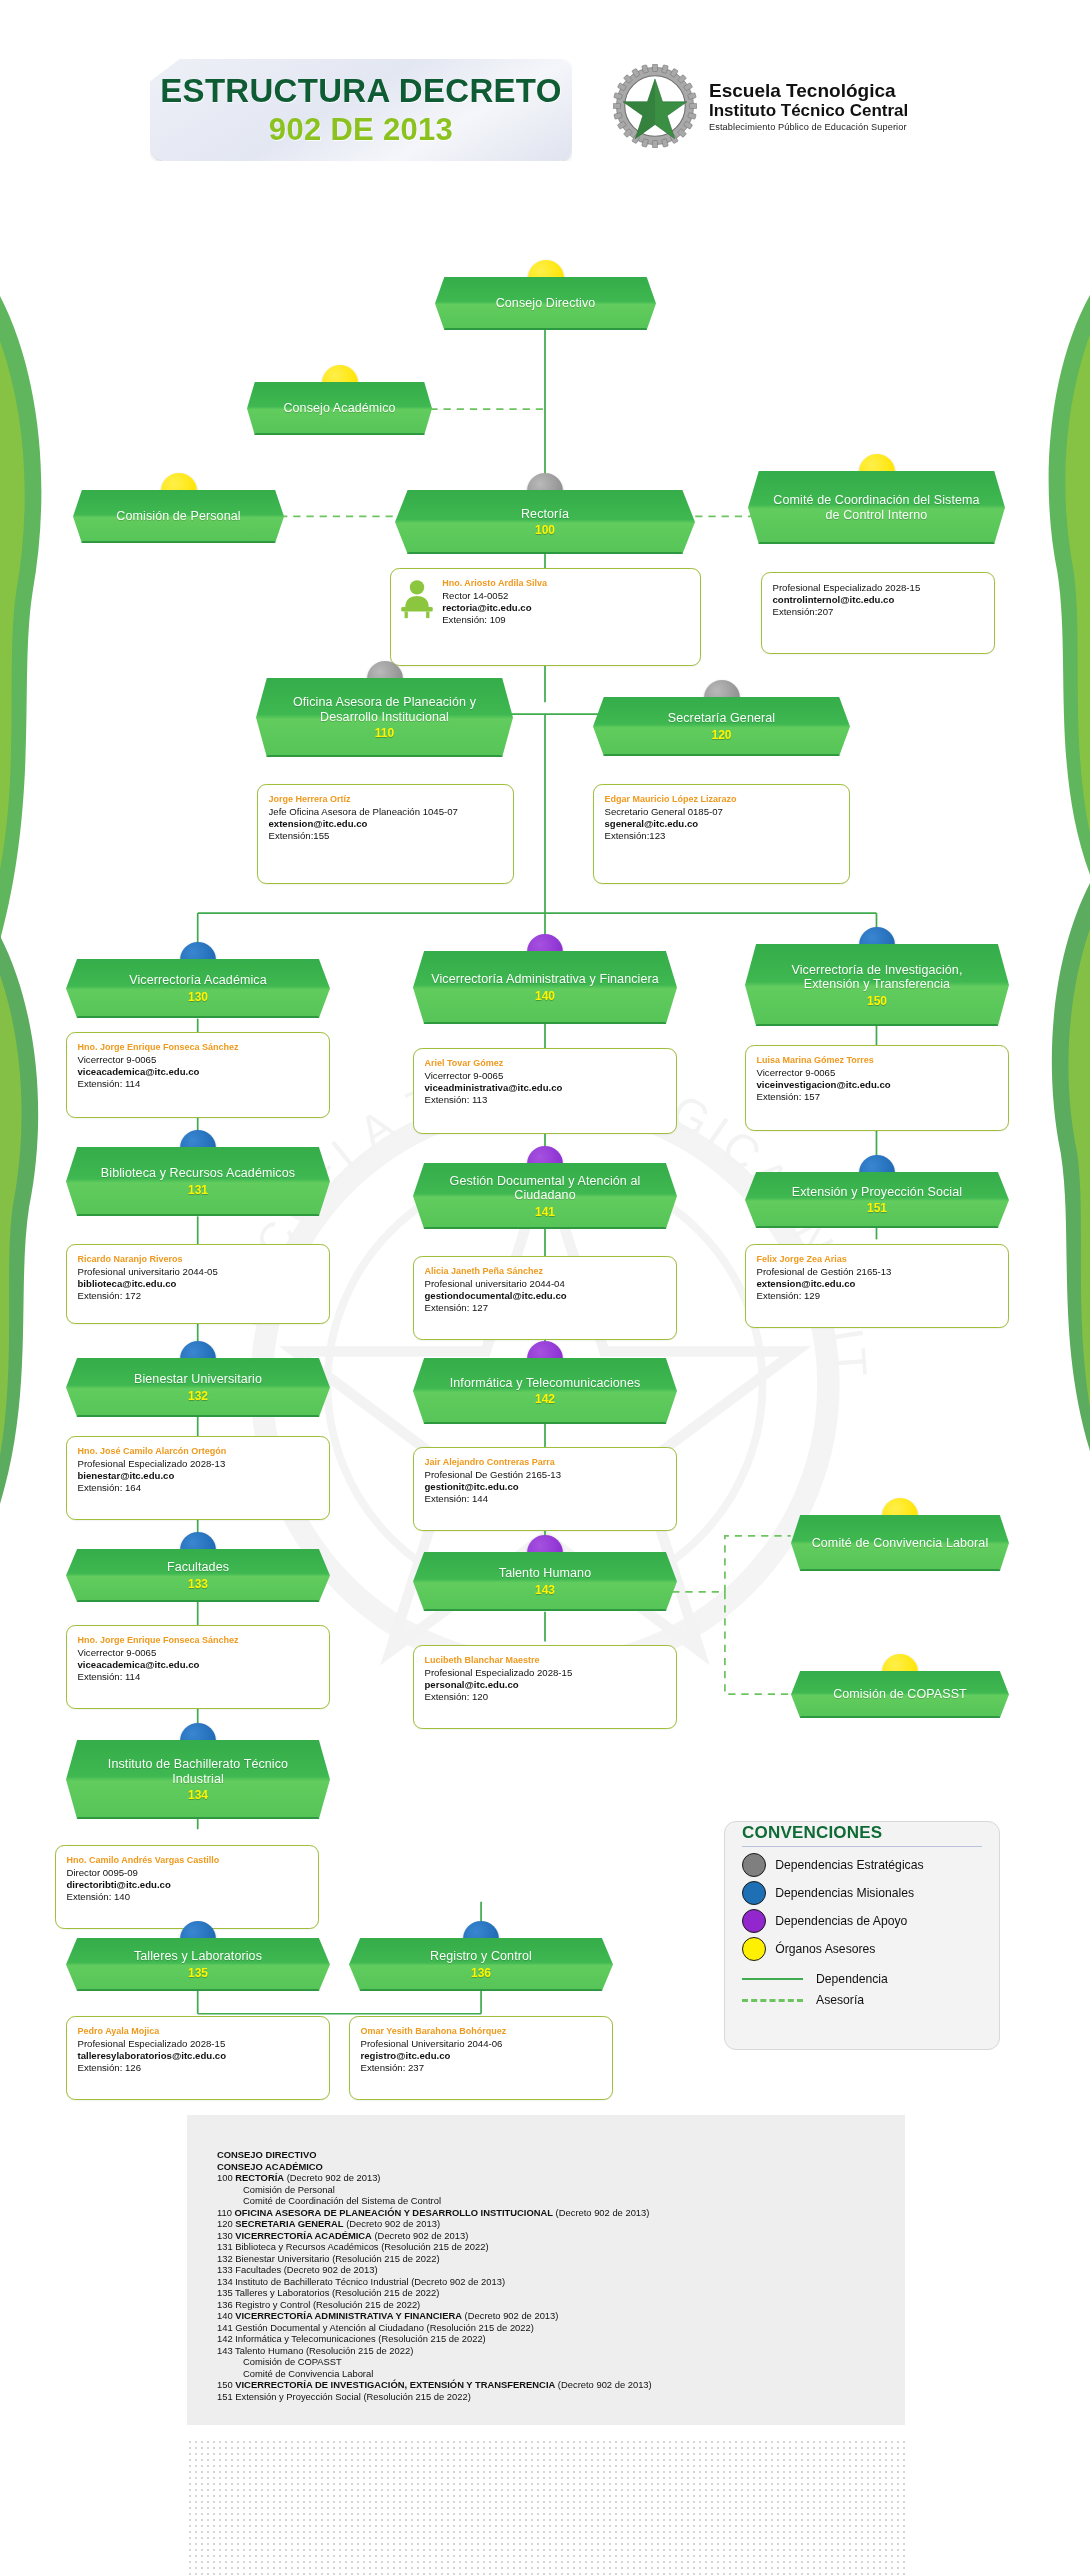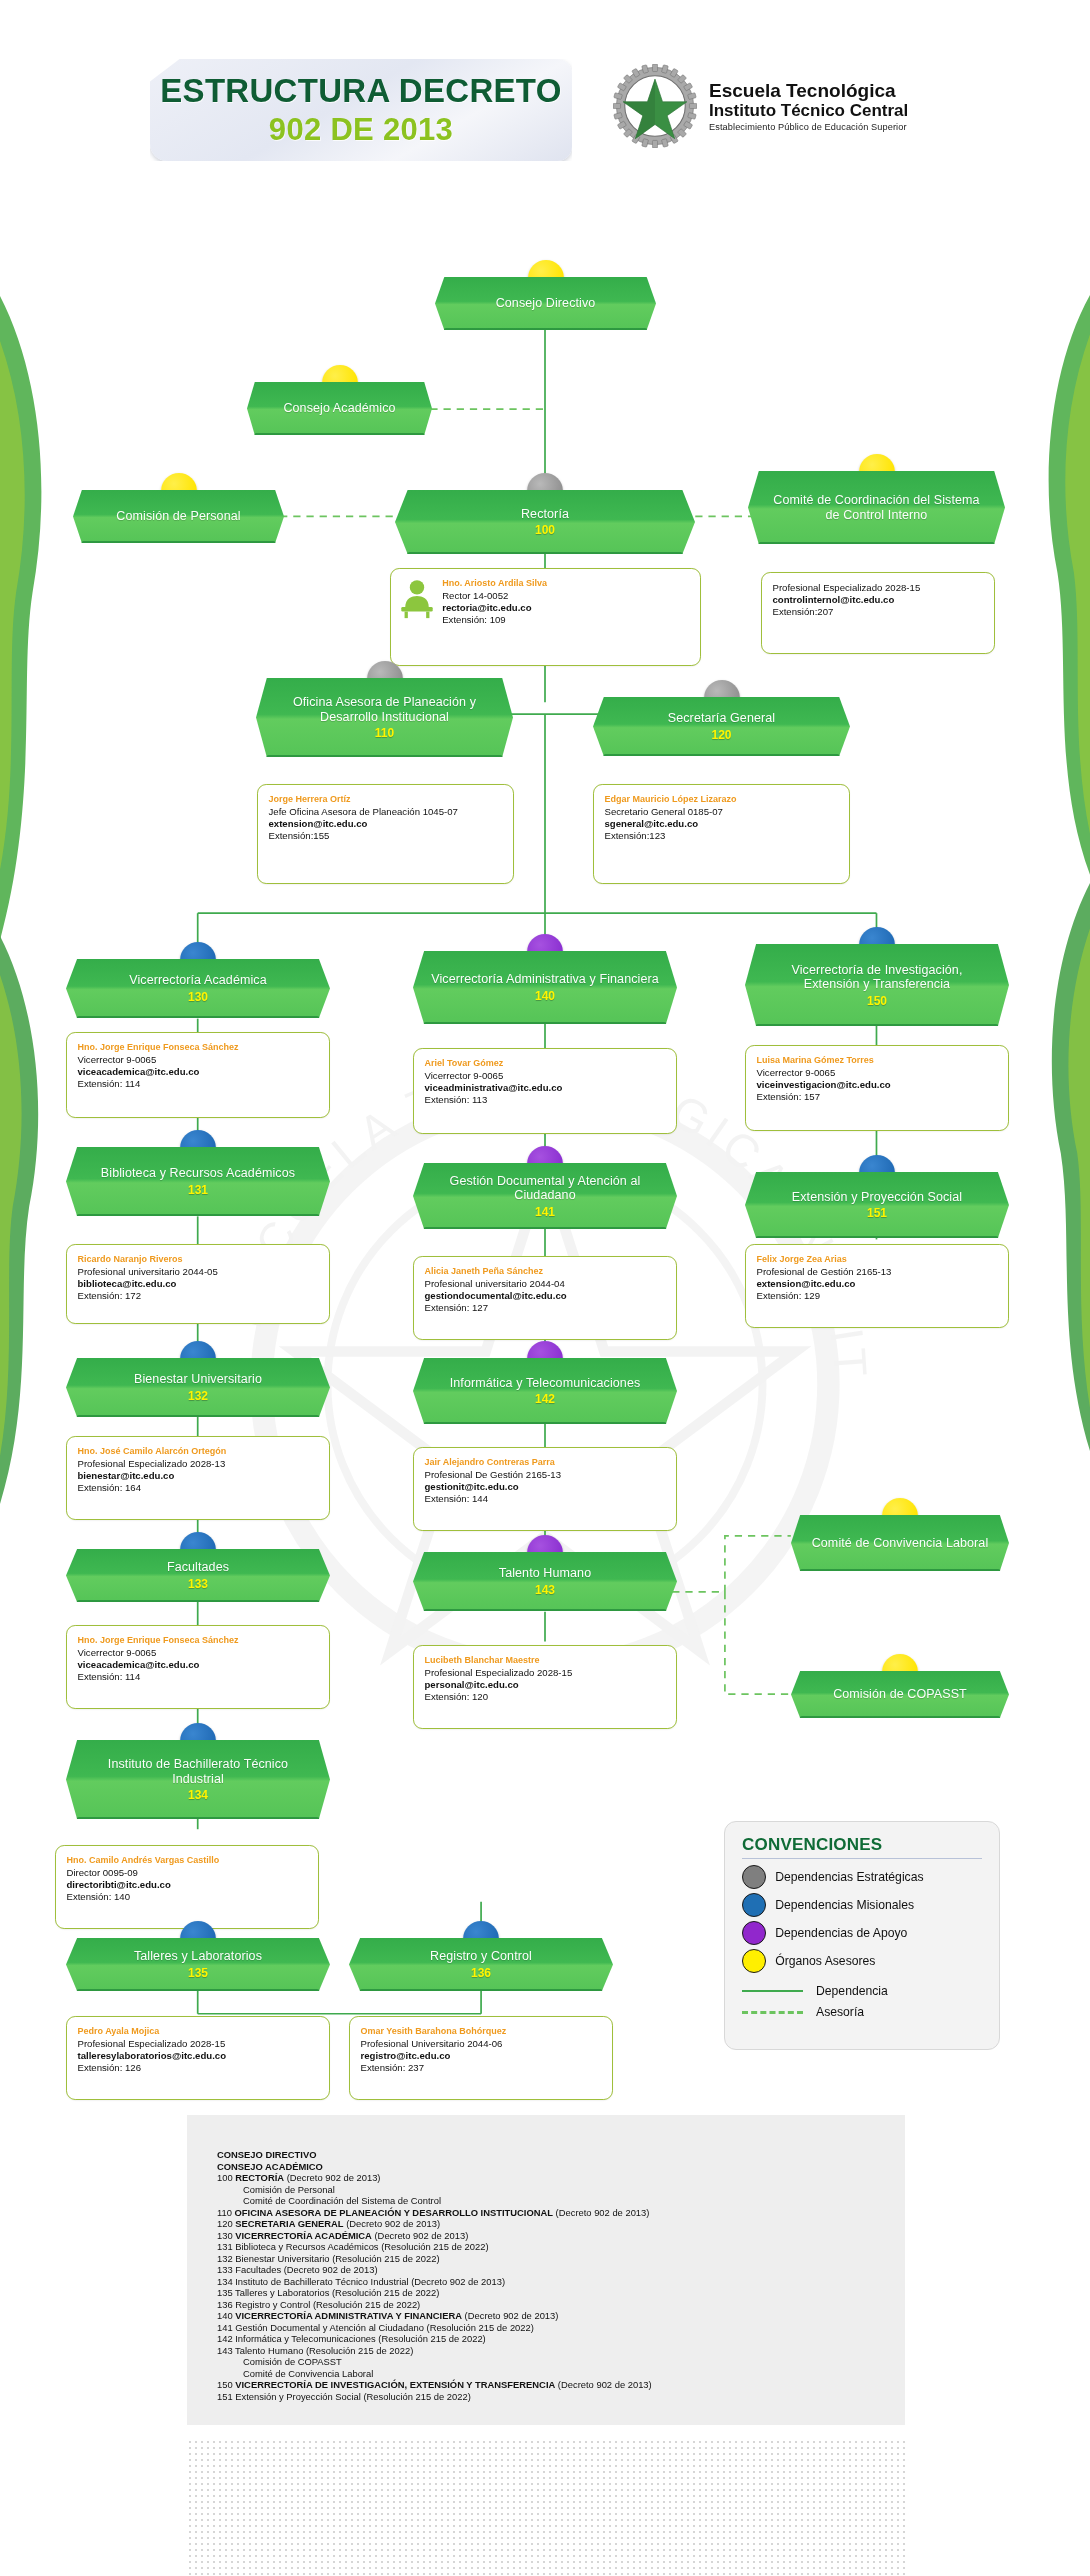--- a/index.html
+++ b/index.html
@@ -126,21 +126,21 @@
   }
   .card .c-role  { color: #111; font-size: 9.6px; line-height: 1.28; }
   .card .c-mail  { color: #111; font-size: 9.6px; font-weight: bold; line-height: 1.3; }
   .card .c-ext   { color: #111; font-size: 9.6px; line-height: 1.3; }
 
   
   .legend {
     position: absolute; left: 724px; top: 1821px;
     width: 276px; height: 229px;
     background: #f3f3f3; border: 1px solid #d8d8d8;
-    border-radius: 12px; padding: 13px 17px; z-index: 6;
+    border-radius: 12px; padding: 1px 17px; z-index: 6;
   }
   .legend h3 {
     color: #0f6b36; font-size: 17px; font-weight: bold;
     letter-spacing: 0.2px; margin-bottom: 2.6px;
   }
   .legend .rule { height: 1.3px; background: #b8c2d8; margin: 1.3px 0 6.6px 0; }
   .legend-row { display: flex; align-items: center; gap: 9.2px; margin: 4px 0; }
   .legend-dot {
     width: 24px; height: 24px; border-radius: 50%;
     border: 1.2px solid #1a1a1a; flex: none;
@@ -573,21 +573,21 @@
       <div class="code">143</div>
     </div>
   </div>
   <div class="card" style="left:413px;top:1645px;width:264px;height:84px;">
     <div class="c-name">Lucibeth Blanchar Maestre</div>
     <div class="c-role">Profesional Especializado 2028-15</div>
     <div class="c-mail">personal@itc.edu.co</div>
     <div class="c-ext">Extensión: 120</div>
   </div>
 
-  <div class="node" style="left:745px;top:1172px;width:264px;height:66px;">
+  <div class="node" style="left:745px;top:1172px;width:264px;height:56px;">
     <div class="badge blue"></div>
     <div class="plate">
       <div class="title">Extensión y Proyección Social</div>
       <div class="code">151</div>
     </div>
   </div>
   <div class="card" style="left:745px;top:1244px;width:264px;height:84px;">
     <div class="c-name">Felix Jorge Zea Arias</div>
     <div class="c-role">Profesional de Gestión 2165-13</div>
     <div class="c-mail">extension@itc.edu.co</div>

